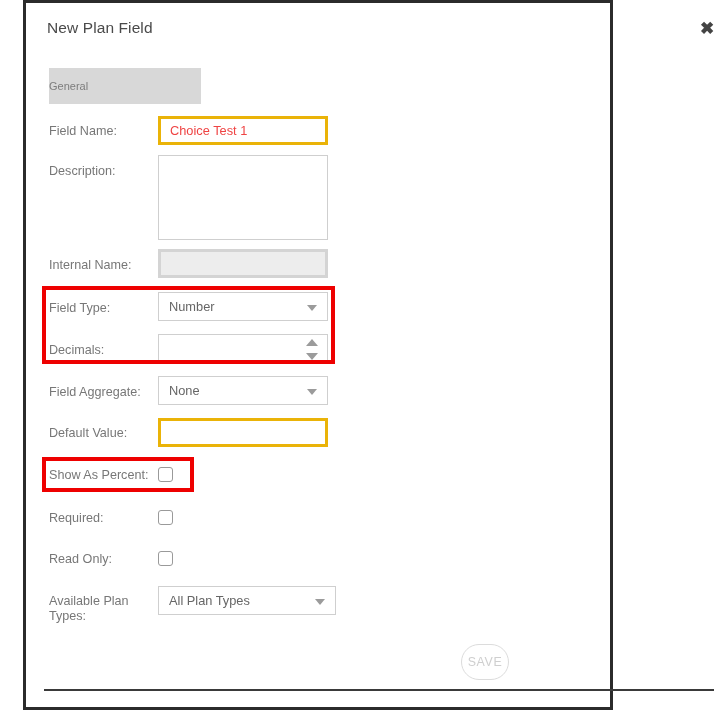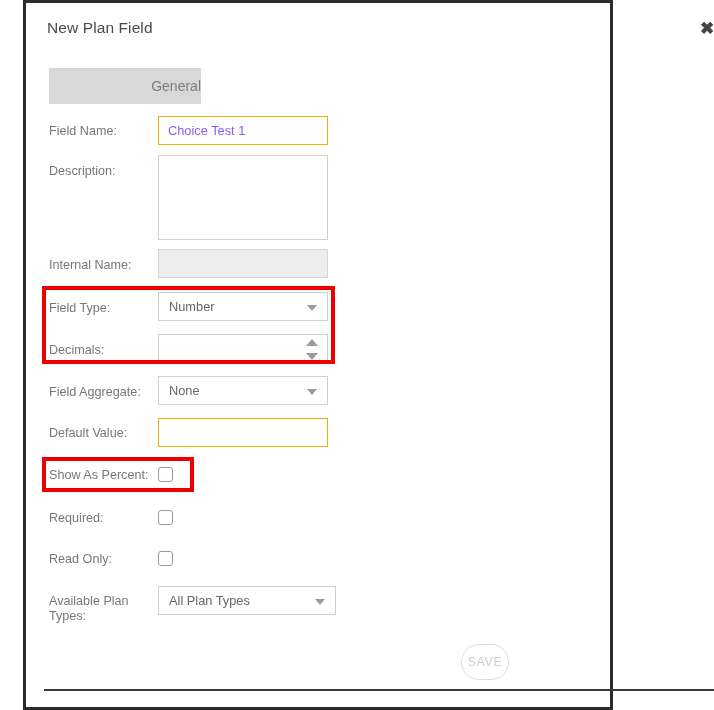--- a/index.html
+++ b/index.html
@@ -55,22 +55,22 @@
   .tabs {
     position: absolute;
     left: 23px; top: 65px;
     height: 36px;
     display: flex;
     align-items: stretch;
   }
   .tab {
     display: flex;
     align-items: center;
-    justify-content: flex-end;
-    font-size: 14px;
+    justify-content: flex-start;
+    font-size: 11px;
     color: #8e8e8e;
     cursor: pointer;
     user-select: none;
   }
   .tab.active {
     width: 152px;
     background: #d8d8d8;
     color: #7d7d7d;
   }
   .tab.inactive {
@@ -101,25 +101,25 @@
   .lbl.two-line { white-space: normal; width: 95px; }
 
   .ctl {
     position: absolute;
     left: 132px;
   }
 
   input.txt, .fakefield {
     width: 170px;
     height: 29px;
-    border: 1px solid #eab308;
+    border: 3px solid #eab308;
     background: #ffffff;
     font-family: "Liberation Sans", sans-serif;
     font-size: 12.8px;
-    color: #8b5cf6;
+    color: #ef4444;
     padding: 0 9px;
     outline: none;
     border-radius: 0;
   }
   textarea.txtarea {
     width: 170px;
     height: 85px;
     border: 1px solid #cfcfcf;
     background: #ffffff;
     font-family: "Liberation Sans", sans-serif;

